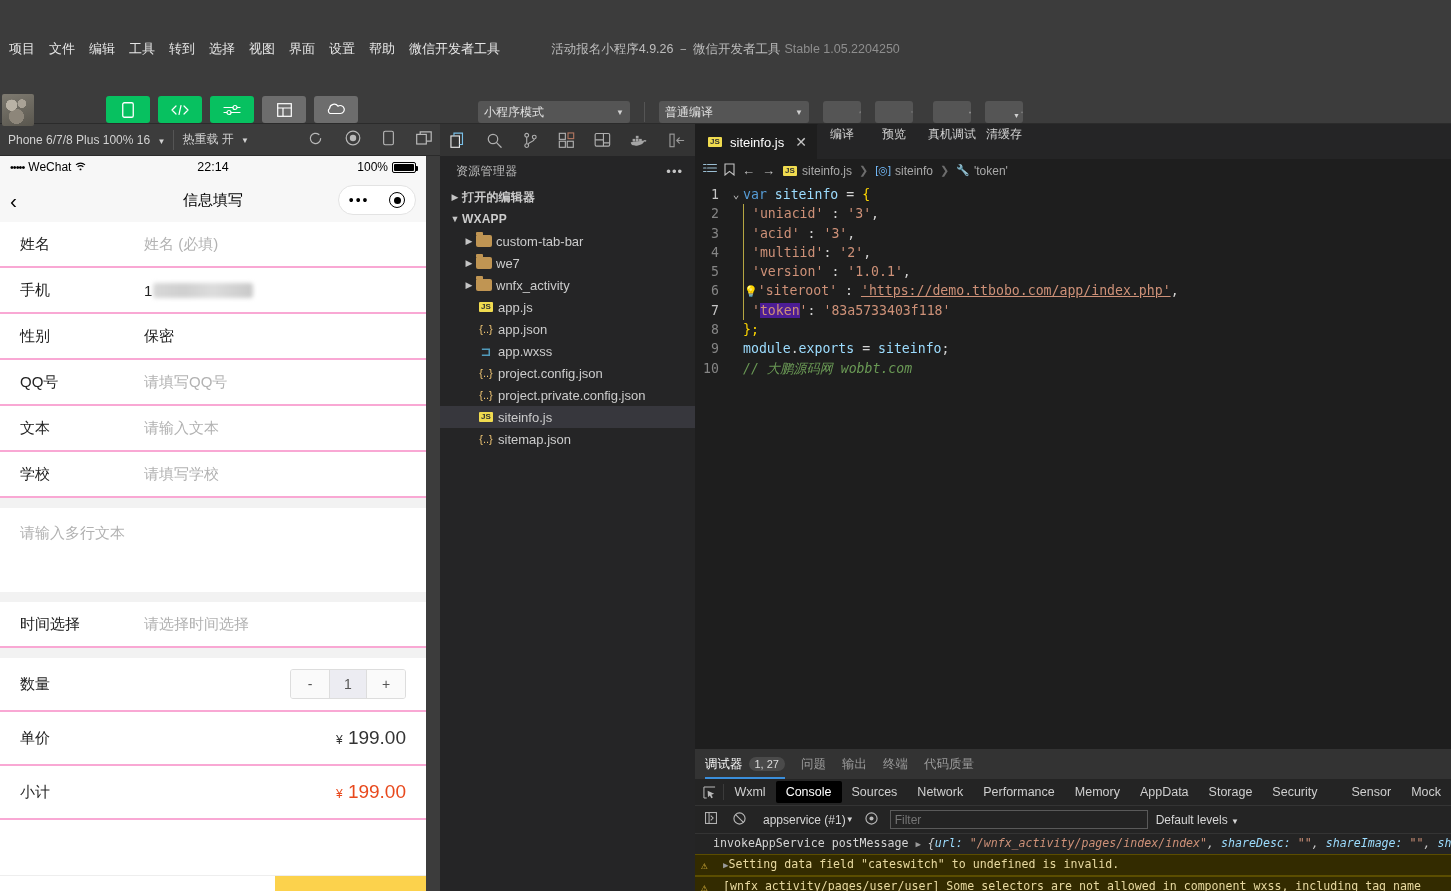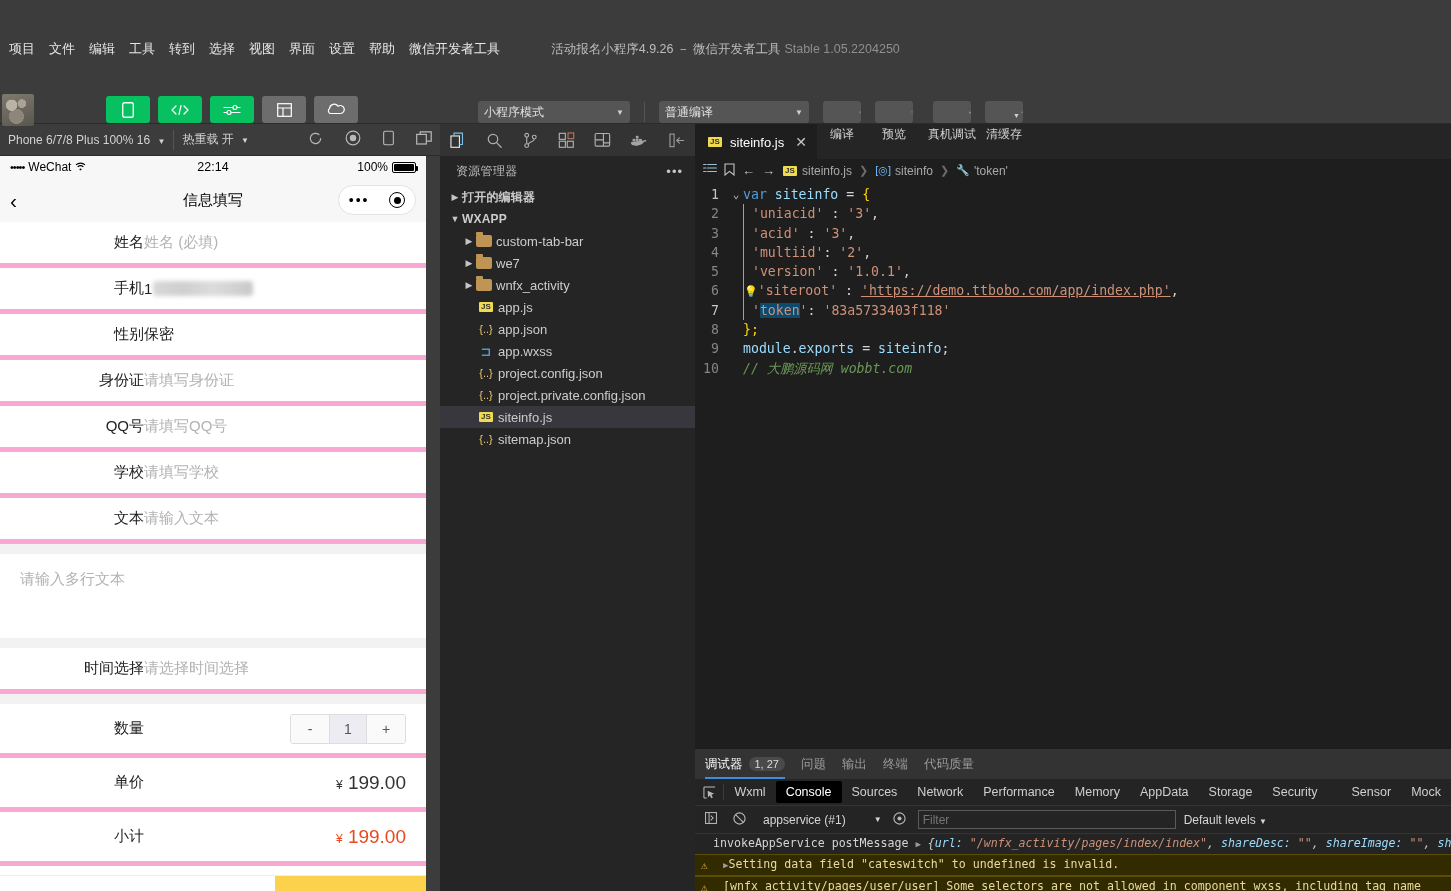--- a/index.html
+++ b/index.html
@@ -109,21 +109,21 @@
     margin-left: auto; width: 78px; height: 30px; background: #fff; border: 1px solid #e3e3e3;
     border-radius: 15px; display: flex; align-items: center; justify-content: space-around; z-index: 2;
   }
   .nav-caps .d3 { letter-spacing: 2px; font-size: 14px; color: #000; }
   .cap-circle { width: 16px; height: 16px; border-radius: 50%; border: 1.6px solid #000; display:flex; align-items:center; justify-content:center;}
   .cap-circle i { width: 7px; height: 7px; border-radius: 50%; background: #000; display:block;}
 
   .form-list { background: #fff; }
   .frow {
     display: flex; align-items: center; height: 46px; padding: 0 20px;
-    border-bottom: 5px solid #f9a8d4; font-size: 15px; text-align: right;
+    border-bottom: 2px solid #f9a8d4; font-size: 15px;
   }
   .frow .flabel { width: 124px; color: #222; flex: 0 0 124px; }
   .frow .fval { color: #222; }
   .frow .fval.ph { color: #b2b2b2; }
   .gapbar { height: 10px; background: #f2f2f2; }
   .textarea-row { height: 84px; padding: 16px 20px; background: #fff; font-size: 15px; color: #b2b2b2; }
   .frow.tall { height: 54px; gap: 10px; }
   .stepper { margin-left: auto; display: flex; border: 1px solid #ddd; border-radius: 3px; overflow: hidden; }
   .stepper div { width: 38px; height: 28px; display: flex; align-items: center; justify-content: center; font-size: 14px; color: #555; background: #fafafa; }
   .stepper .mid { background: #ececf2; border-left: 1px solid #ddd; border-right: 1px solid #ddd; }
@@ -203,38 +203,38 @@
   .ctext { flex: 1 1 auto; position: relative; }
   .kw { color: #569cd6; }
   .var { color: #9cdcfe; }
   .op { color: #d4d4d4; }
   .br { color: #ffd700; }
   .str { color: #ce9178; }
   .strkey { color: #ce9178; }
   .link { color: #ce9178; text-decoration: underline; }
   .cmt { color: #6a9955; font-style: italic; }
   .plain { color: #d4d4d4; }
-  .hl { background: #0c4a6e; }
+  .hl { background: #4c1d95; }
   .bulb { color: #ffcc00; font-size: 11px; }
   .indentguide { border-left: 1px solid #b5a642; }
 
   
   .devtools { height: 178px; flex: 0 0 178px; background: #242424; display: flex; flex-direction: column; }
   .dt-tabs { height: 30px; flex: 0 0 30px; background: #333333; display: flex; align-items: center; padding-left: 10px; gap: 16px; }
   .dt-tab { font-size: 12.5px; color: #9b9b9b; height: 30px; display: flex; align-items: center; gap: 6px; }
   .dt-tab.active { color: #ffffff; box-shadow: inset 0 -2px 0 #3a8edb; }
   .dt-badge { background: #4a4a4a; color: #ddd; border-radius: 8px; padding: 1px 6px; font-size: 11px; }
   .dt-sub { height: 27px; flex: 0 0 27px; background: #242424; display: flex; align-items: center; border-bottom: 1px solid #343434; }
   .dt-sub .pick { width: 30px; display:flex; align-items:center; justify-content:center; color:#b9b9b9; }
   .dt-sub .dsep { width:1px; height:16px; background:#3b3b3b; }
   .dtab { font-size: 12.5px; color: #cfcfcf; padding: 4px 10px; }
   .dtab.active { background: #000000; color: #ffffff; border-radius: 2px; }
   .dt-filter { height: 28px; flex: 0 0 28px; background: #242424; display: flex; align-items: center; gap: 8px; padding: 0 6px; border-bottom: 1px solid #343434; }
   .dt-filter .fico { color: #b9b9b9; font-size: 13px; width: 20px; text-align:center;}
-  .ctx-sel { font-size: 12px; color: #d6d6d6; display: flex; align-items: center; gap: 28px; padding-left: 6px; }
+  .ctx-sel { font-size: 12px; color: #d6d6d6; display: flex; align-items: center; padding-left: 6px; }
   .filter-input {
     flex: 0 0 258px; height: 19px; background: #242424; border: 1px solid #5a5a5a;
     color: #cfcfcf; font-size: 12px; padding: 0 4px; outline: none;
     font-family: "Liberation Sans", sans-serif;
   }
   .levels { font-size: 12px; color: #d6d6d6; }
   .console-out { flex: 1 1 auto; overflow: hidden; font-family: "DejaVu Sans Mono","Liberation Mono",monospace; font-size: 11.6px; }
   .crow { padding: 2px 6px 2px 18px; white-space: nowrap; color: #d4d4d4; line-height: 15px; position: relative; }
   .crow.warn { background: #332b00; border-top: 1px solid #5b4d00; border-bottom: 1px solid #5b4d00; color: #e8d9a0; padding-left: 28px; }
   .crow .wicon { position: absolute; left: 6px; top: 3px; color: #e2b93d; font-size: 11px; }
@@ -439,34 +439,30 @@
             <div class="flabel">手机</div>
             <div class="fval" style="position:relative;">
               <span>1</span><span style="display:inline-block;width:100px;height:15px;vertical-align:-2px;background:linear-gradient(90deg,#d8d8d8,#cfcfcf 30%,#dcdcdc 60%,#c9c9c9);filter:blur(2px);border-radius:3px;margin-left:1px;"></span>
             </div>
           </div>
           <div class="frow">
             <div class="flabel">性别</div>
             <div class="fval">保密</div>
           </div>
           <div class="frow">
-            <div class="flabel">身份证</div>
-            <div class="fval ph">请填写身份证</div>
-          </div>
-          <div class="frow">
             <div class="flabel">QQ号</div>
             <div class="fval ph">请填写QQ号</div>
+          </div>
+          <div class="frow">
+            <div class="flabel">文本</div>
+            <div class="fval ph">请输入文本</div>
           </div>
           <div class="frow">
             <div class="flabel">学校</div>
             <div class="fval ph">请填写学校</div>
-          </div>
-          <div class="frow">
-            <div class="flabel">文本</div>
-            <div class="fval ph">请输入文本</div>
           </div>
         </div>
 
         <div class="gapbar"></div>
         <div class="textarea-row">请输入多行文本</div>
         <div class="gapbar"></div>
 
         <div class="frow">
           <div class="flabel">时间选择</div>
           <div class="fval ph">请选择时间选择</div>

